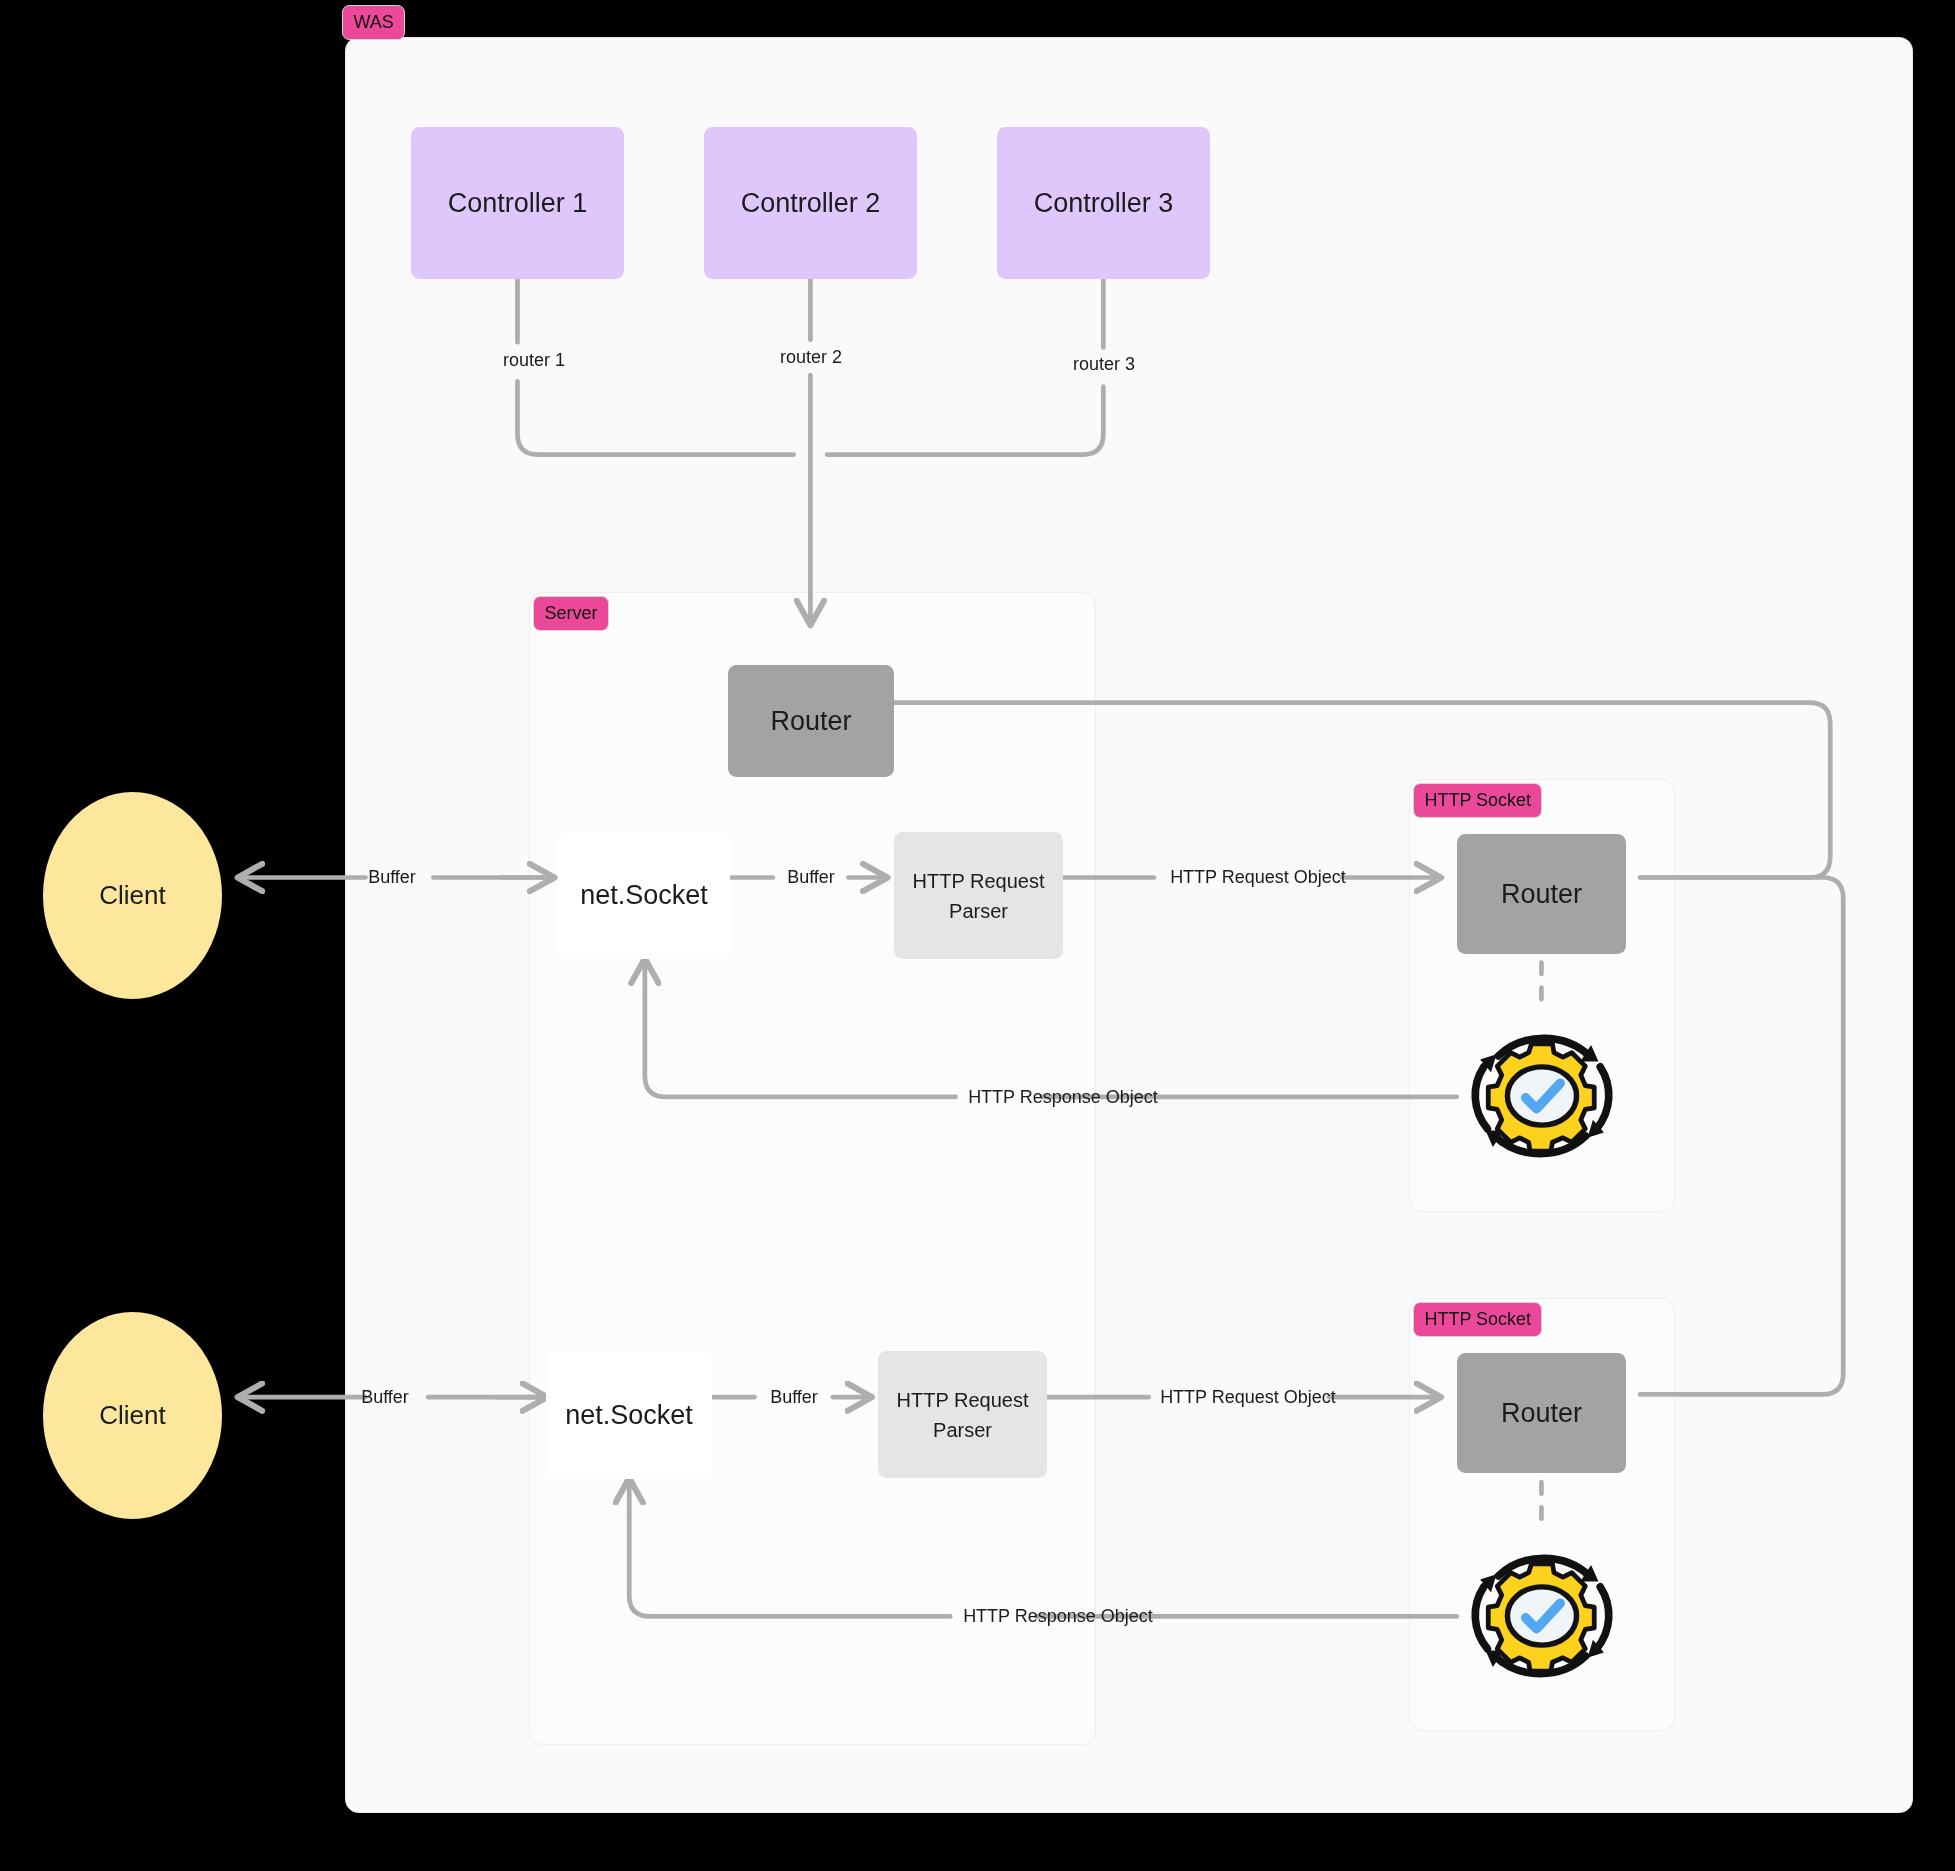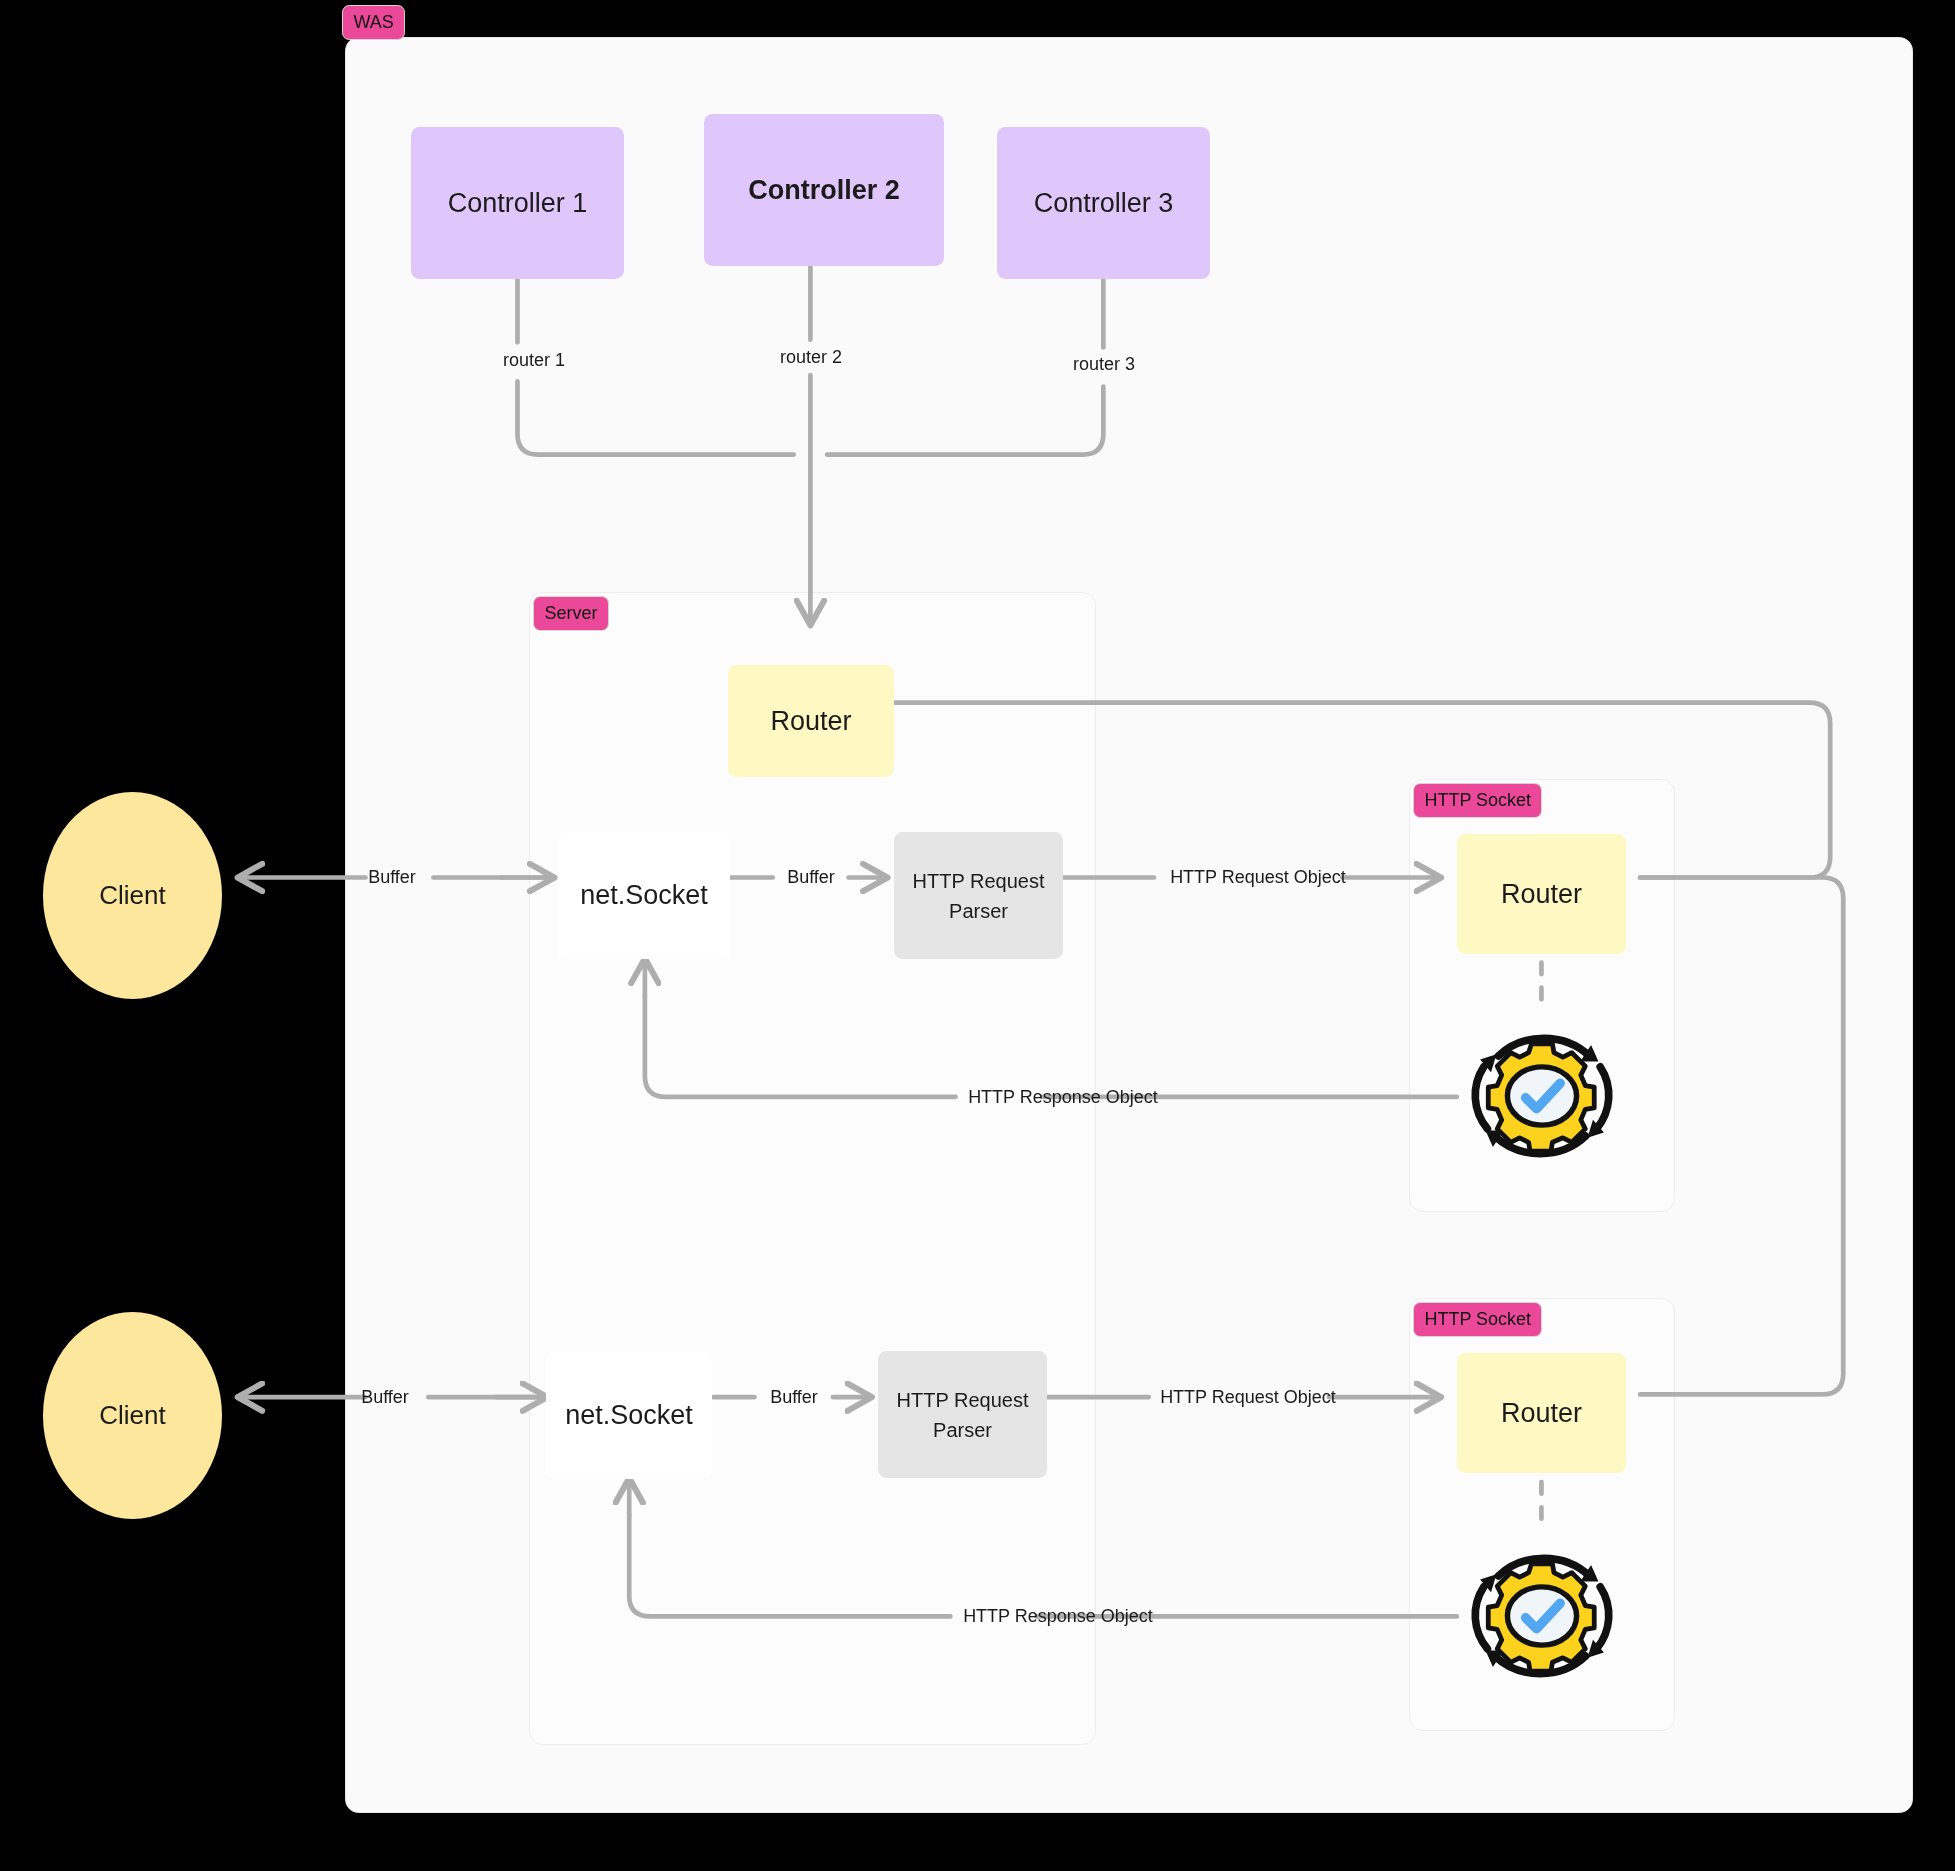--- a/index.html
+++ b/index.html
@@ -59,21 +59,21 @@
     color: #1B1B1B;
     box-sizing: border-box;
     z-index: 20;
     margin-top: 18px;
   }
   .node.controller {
     background: #DFC7FB;
     font-size: 27px;
   }
   .node.router-green {
-    background: #fef9c3;
+    background: #a3a3a3;
     font-size: 27px;
   }
   .node.netsocket {
     background: #ffffff;
     font-size: 27px;
   }
   .node.parser {
     background: #e5e5e5;
     font-size: 20px;
     line-height: 1.5;
@@ -186,21 +186,21 @@
       <path d="M 1820 3095 L 1245 3095 Q 1205 3095 1205 3055 L 1205 2900"></path>
       <path d="M 1205 2900 L 1205 2830" marker-end="url(#arrow)"></path>
 
       <path d="M 2952 2790 L 2952 2920" stroke-dasharray="22 26"></path>
     </g>
   </svg>
 
   <div class="node controller" style="left:411px; top:109px; width:213px; height:152px;">
     <span>Controller 1</span>
   </div>
-  <div class="node controller" style="left:704px; top:96px; width:240px; height:152px;font-weight:bold;">
+  <div class="node controller" style="left:704px; top:109px; width:213px; height:152px;">
     <span>Controller 2</span>
   </div>
   <div class="node controller" style="left:997px; top:109px; width:213px; height:152px;">
     <span>Controller 3</span>
   </div>
 
   <div class="edge-label" style="left:534px; top:360px;">router 1</div>
   <div class="edge-label" style="left:811px; top:357px;">router 2</div>
   <div class="edge-label" style="left:1104px; top:364px;">router 3</div>
 

